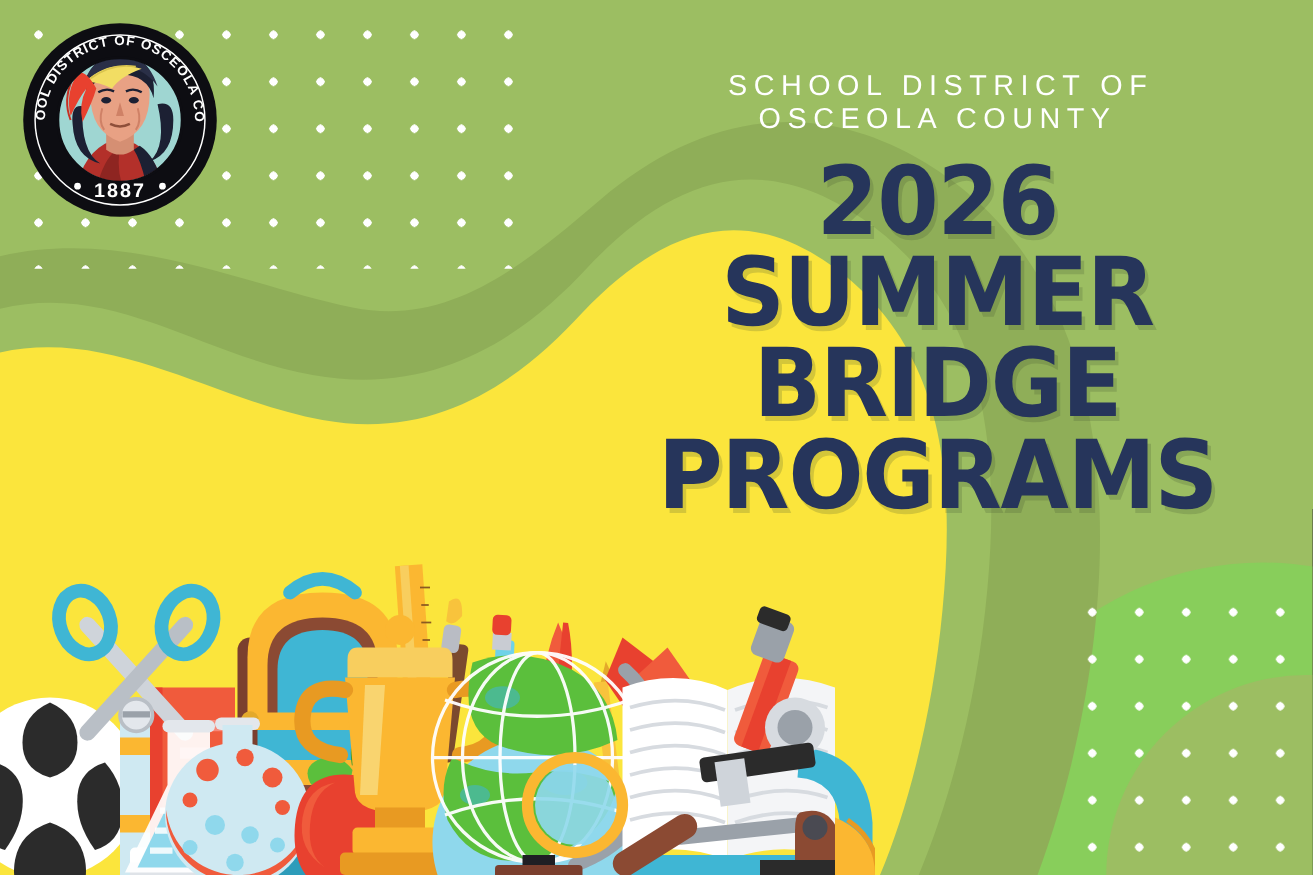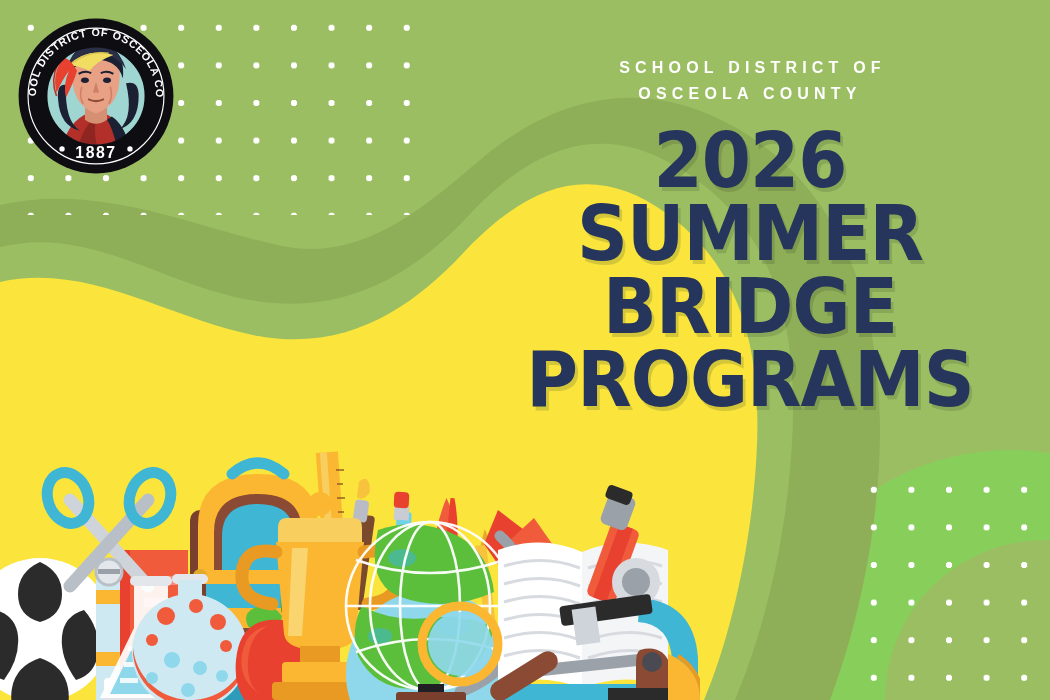--- a/index.html
+++ b/index.html
@@ -36,24 +36,24 @@
     width:158px; height:158px;
   }
 
   
   .headline{
     position:absolute; left:460px; top:55px; width:580px;
     text-align:center;
   }
   .kicker{
     color:#ffffff;
-    font-size:16px;
+    font-size:23px;
     line-height:26px;
     letter-spacing:5.2px;
-    font-weight:700;
+    font-weight:400;
     white-space:pre-line;
     text-indent:5px;
   }
   .title{
     margin-top:18px;
     color:#26355B;
     font-family:"DejaVu Sans", sans-serif;
     font-weight:bold;
     font-size:76px;
     line-height:0.96;

